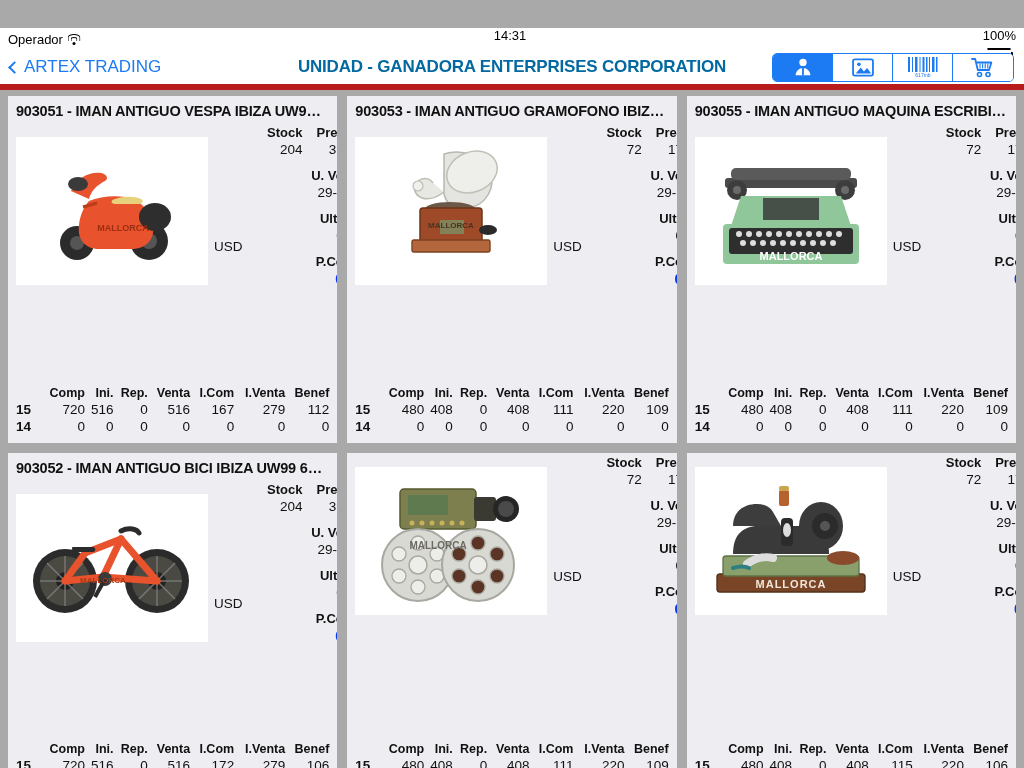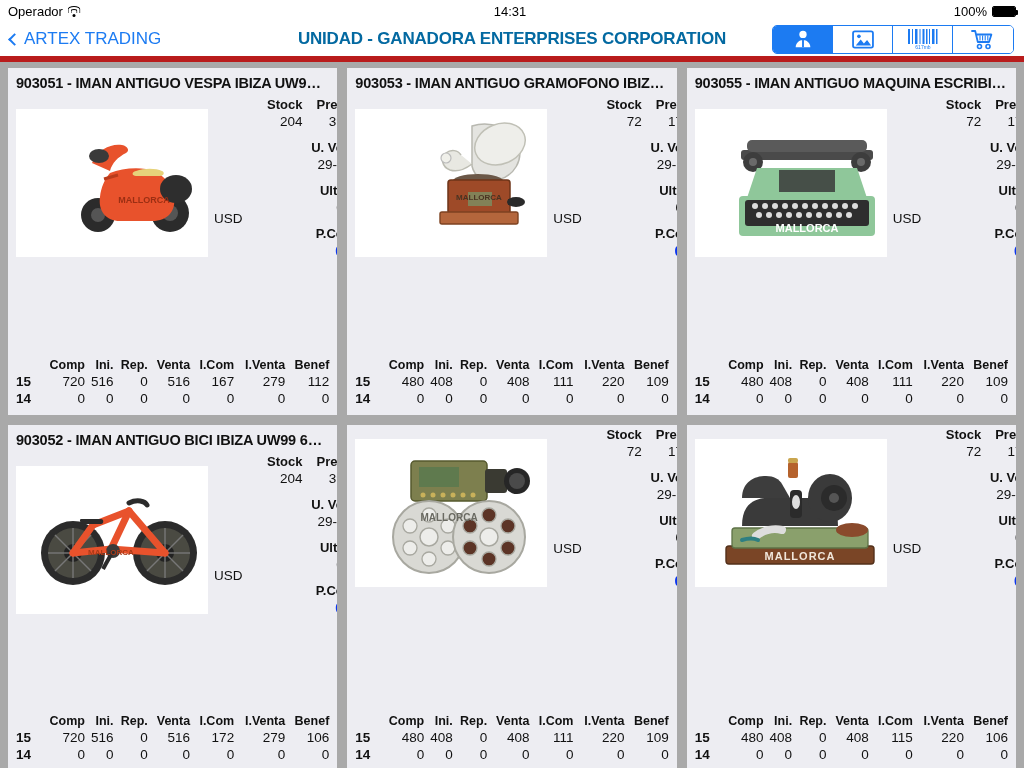--- a/index.html
+++ b/index.html
@@ -5,32 +5,33 @@
   * { margin:0; padding:0; box-sizing:border-box; }
   html, body {
     width:1024px; height:768px;
     font-family:"Liberation Sans", sans-serif;
     background:#a9a9a9;
     overflow:hidden;
   }
   
   #status-bar {
     height:22px; background:#ffffff;
-    display:flex; align-items:center;
+    display:flex; 
     padding:0 8px; font-size:13px; color:#000;
     position:relative;
+    margin-top:28px;
   }
   #status-left { display:flex; align-items:center; gap:5px; }
   #status-center {
     position:absolute; left:0; right:4px; text-align:center;
     font-size:13px; font-weight:normal; pointer-events:none;
   }
   #status-right {
     margin-left:auto; display:flex; align-items:center; gap:5px;
-    font-size:13px; z-index:2;
+    font-size:13px; z-index:2;flex-direction:column;
   }
   .wifi-icon { display:inline-block; width:13px; height:11px; position:relative; }
   .wifi-icon i {
     position:absolute; border:1.6px solid #000; border-bottom:none;
     border-radius:50% 50% 0 0; left:50%; transform:translateX(-50%);
   }
   .wifi-icon i:nth-child(1){ width:13px; height:7px; bottom:4px; }
   .wifi-icon i:nth-child(2){ width:7px; height:4px; bottom:4px; }
   .wifi-icon i:nth-child(3){
     width:3px; height:3px; bottom:0; border:none; background:#000; border-radius:50%;
@@ -96,21 +97,21 @@
     font-size:13px; color:#111;
   }
   .card-title {
     font-size:14.5px; font-weight:bold; color:#111;
     padding:7px 8px 4px 8px; white-space:nowrap; overflow:hidden;
     letter-spacing:-0.2px;
   }
   .card-body { display:flex; flex:1; padding:0 8px 0 8px; min-height:0; }
   .photo-wrap {
     width:192px; height:148px; background:#ffffff;
-    display:flex; align-items:center; justify-content:flex-end;
+    display:flex; align-items:center; justify-content:center;
     margin-top:14px; flex-shrink:0; overflow:hidden;
   }
   .photo-wrap svg { display:block; }
   .info-col {
     flex:1; display:flex; position:relative;
     padding-left:6px;
   }
   .info-currency {
     align-self:flex-start; margin-top:116px;
     font-size:13.5px; color:#111;

